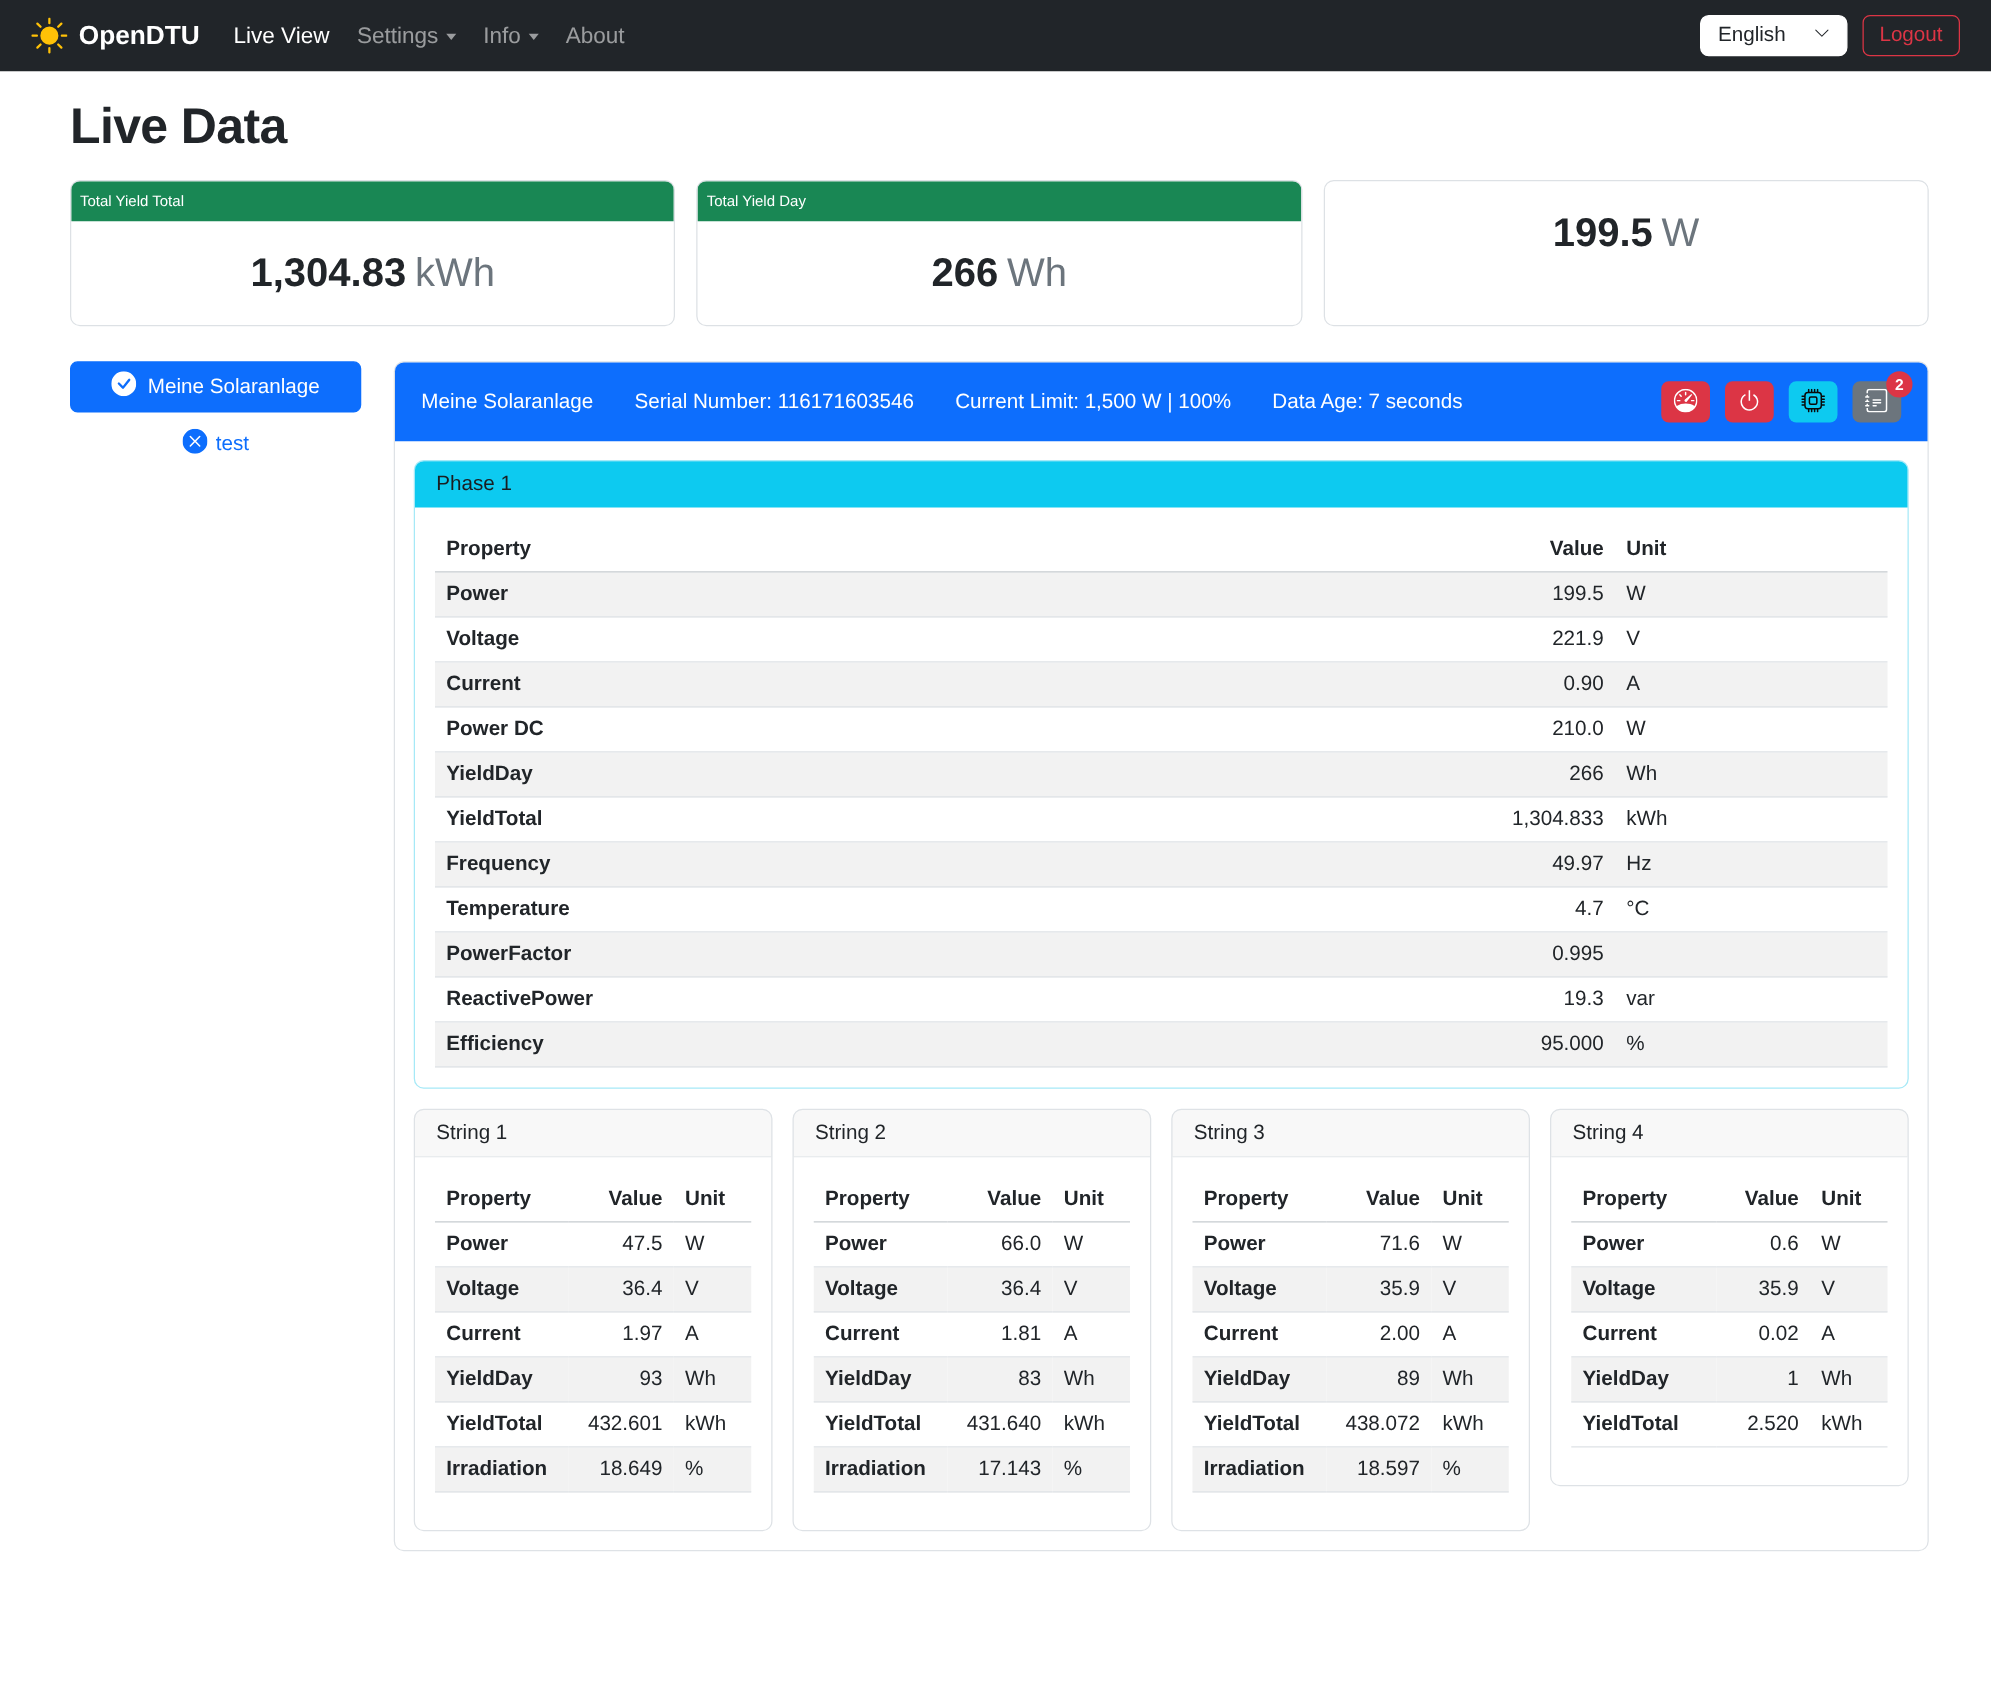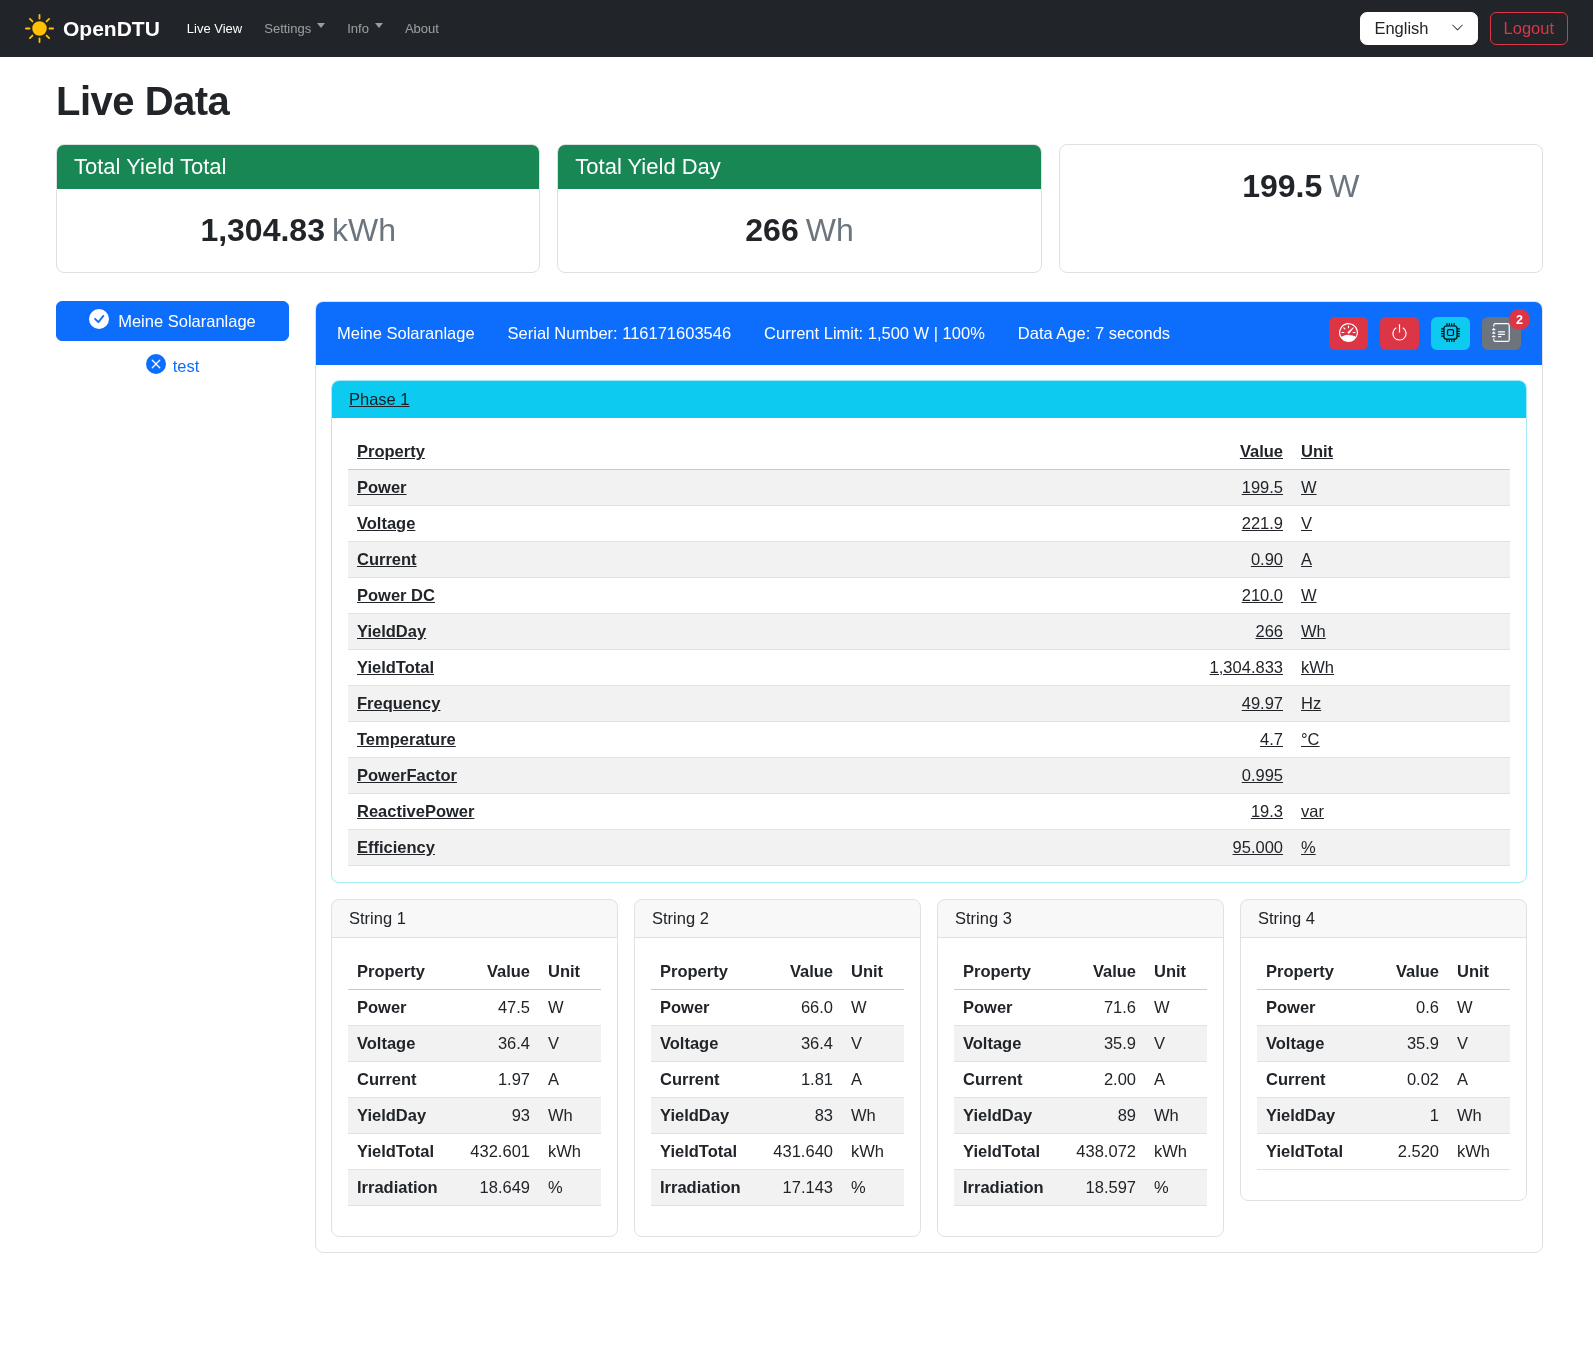--- a/index.html
+++ b/index.html
@@ -12,43 +12,43 @@
 
   
   .navbar {
     height: 57px; background: #212529;
     display: flex; align-items: center;
     padding: 0 25px; gap: 4px;
   }
   .brand { display: flex; align-items: center; gap: 9px; color: #fff; font-size: 21px; font-weight: 700; margin-right: 14px; }
   .brand svg { display: block; }
   .nav-link {
-    color: rgba(255,255,255,.55); font-size: 13px;
-    padding: 8px 9px; cursor: pointer; display: flex; align-items: flex-start; gap: 6px;
+    color: rgba(255,255,255,.55); font-size: 18px;
+    padding: 8px 9px; cursor: pointer; display: flex; align-items: center; gap: 6px;
   }
   .nav-link.active { color: #fff; }
   .caret { width: 0; height: 0; border-left: 4.5px solid transparent; border-right: 4.5px solid transparent; border-top: 5px solid currentColor; display: inline-block; margin-top: 2px; }
   .nav-right { margin-left: auto; display: flex; align-items: center; gap: 12px; }
   .lang-select {
     background: #fff; color: #212529; border: 1px solid #fff; border-radius: 7px;
     padding: 6px 13px; font-size: 16.5px; display: flex; align-items: flex-end; gap: 22px; cursor: pointer;
   }
   .logout-btn {
     background: transparent; color: #dc3545; border: 1px solid #dc3545; border-radius: 6px;
     padding: 6px 13px; font-size: 16.5px; cursor: pointer;
   }
 
   
   .container { padding: 18px 50px 20px 24px; margin-left: 32px; }
   h1.page-title { font-size: 40px; font-weight: 700; letter-spacing: -0.5px; margin: 4px 0 20px; }
 
   
   .summary-grid { display: grid; grid-template-columns: repeat(3, 1fr); gap: 17px; }
   .sum-card { border: 1px solid #dde1e5; border-radius: 8px; background: #fff; overflow: hidden; }
-  .sum-card-header { background: #198754; color: #fff; padding: 9px 17px; font-size: 22px; }
+  .sum-card-header { background: #198754; color: #fff; padding: 9px 7px; font-size: 12px; }
   .sum-card-body { padding: 23px 16px; text-align: center; font-size: 32px; font-weight: 600; }
   .sum-card-body .unit { color: #6c757d; font-weight: 400; margin-left: 7px; }
 
   
   .main-row { display: flex; gap: 26px; margin-top: 28px; align-items: flex-start; }
   .sidebar { width: 233px; flex: 0 0 233px; }
   .inv-select-btn {
     width: 100%; background: #0d6efd; border: 1px solid #0d6efd; color: #fff;
     border-radius: 6px; padding: 7px 10px; font-size: 16.5px;
     display: flex; align-items: center; justify-content: center; gap: 9px; cursor: pointer;
@@ -71,21 +71,21 @@
   .icon-btn.info { background: #0dcaf0; }
   .icon-btn.secondary { background: #6c757d; }
   .icon-badge {
     position: absolute; top: -8px; right: -9px; min-width: 21px; height: 21px;
     background: #dc3545; color: #fff; border-radius: 50%;
     font-size: 12.5px; font-weight: 700; display: flex; align-items: center; justify-content: center;
   }
   .inverter-body { padding: 15px; }
 
   
-  .phase-card { border: 1px solid #a6e9f7; border-radius: 8px; text-decoration: underline; }
+  .phase-card { border: 1px solid #a6e9f7; border-radius: 8px; }
   .phase-header { background: #0dcaf0; color: #1a1d20; padding: 9px 17px; font-size: 16.5px; border-radius: 7px 7px 0 0; }
   .phase-body { padding: 16px; }
 
   
   table.data-table { width: 100%; border-collapse: collapse; font-size: 16.5px; }
   table.data-table th, table.data-table td { padding: 8px 9px; text-align: left; vertical-align: middle; }
   table.data-table thead th { border-bottom: 1px solid #c6cbd0; font-weight: 700; }
   table.data-table tbody tr { border-bottom: 1px solid #dee2e6; }
   table.data-table th.val, table.data-table td.val { text-align: right; white-space: nowrap; }
   .phase-table td.unit, .phase-table th.unit { width: 218px; }

